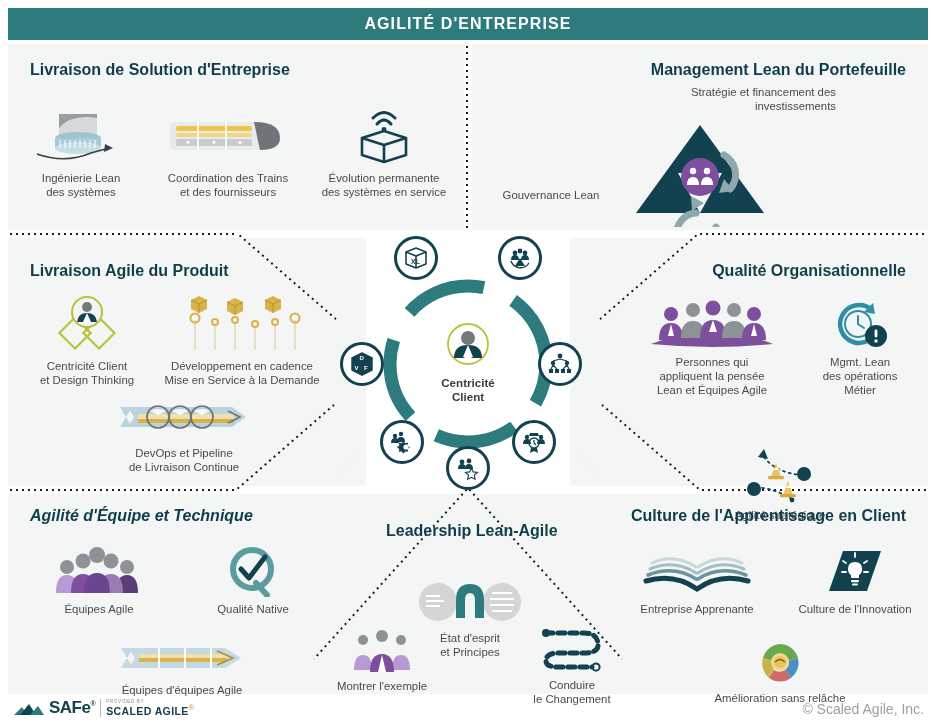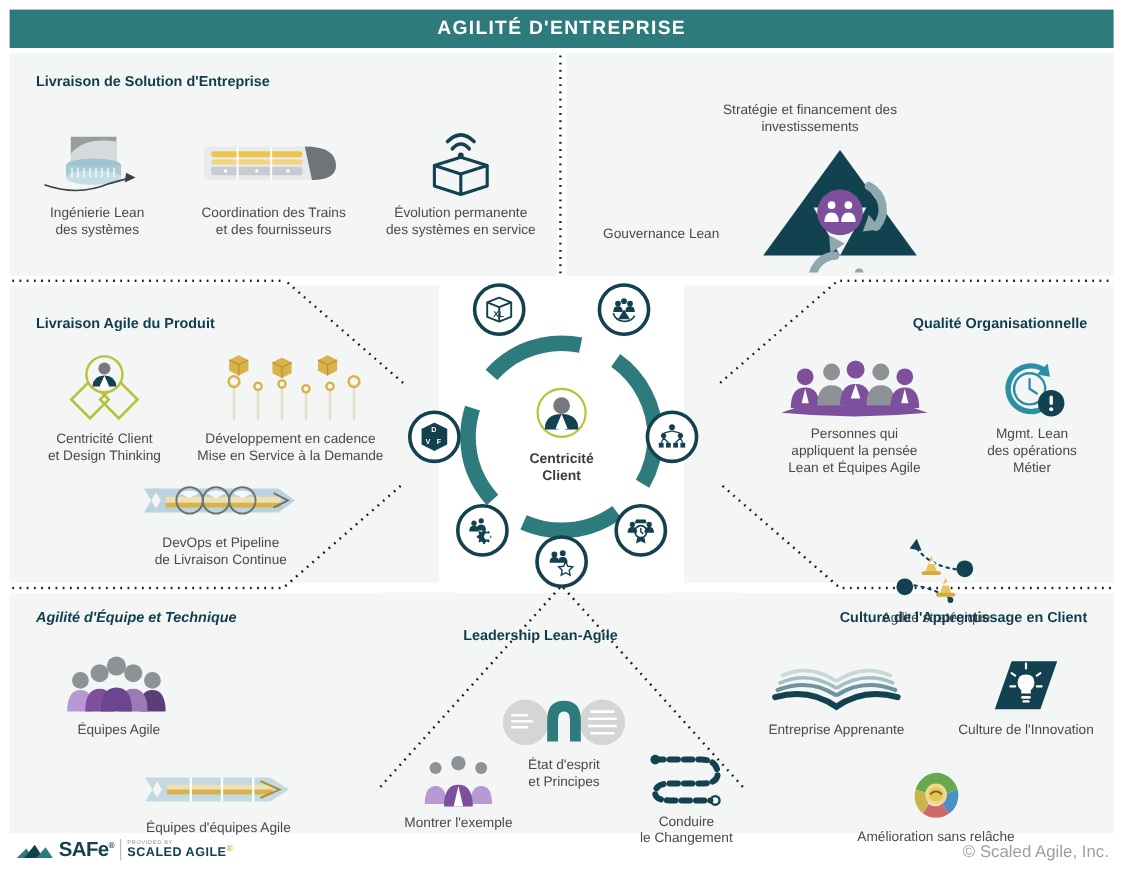--- a/index.html
+++ b/index.html
@@ -31,21 +31,21 @@
   }
 
   
   .panel{
     position:absolute;
     background:#f4f5f5;
   }
   .panel-title{
     position:absolute;
     color:#0f3d4c;
-    font-size:12px;
+    font-size:16px;
     font-weight:bold;
     white-space:nowrap;
   }
   .panel-title.right{ text-align:right; }
 
   
   .item{
     position:absolute;
     text-align:center;
     color:#4a4a4a;
@@ -232,22 +232,23 @@
           <path d="M10 34 L32 27 L54 34 L32 41 Z"></path>
           <path d="M10 34 V51 L32 58 L54 51 V34"></path>
           <path d="M32 41 V58"></path>
         </g>
       </svg>
     </div>
     <span class="cap">Évolution permanente</span>
     <span class="cap">des systèmes en service</span>
   </div>
 
-
-  <div class="item" style="left:560px;top:85px;width:230px;">
+  <div class="panel-title right" style="left:560px;top:61px;width:346px;">Management Lean du Portefeuille</div>
+
+  <div class="item" style="left:606px;top:85px;width:230px;text-align:right;">
     <span class="cap">Stratégie et financement des</span>
     <span class="cap">investissements</span>
   </div>
 
   <svg style="position:absolute;left:620px;top:117px;width:160px;height:110px;" viewBox="0 0 160 110">
     <path d="M80 8 L144 96 H16 Z" fill="#12414f"></path>
     <path d="M80 96 L58 56 H102 Z" fill="#f4f5f5"></path>
     <g fill="none" stroke="#8fa8ad" stroke-width="7" stroke-linecap="round">
       <path d="M104 38 A22 22 0 0 1 110 72"></path>
       <path d="M76 96 A20 20 0 1 0 96 110"></path>
@@ -436,20 +437,30 @@
           <circle cx="60" cy="16" r="7.5" fill="#8e9296"></circle>
             <path d="M48 48 q0 -19 12 -19 q12 0 12 19 z" fill="#9b7ab8"></path>
           <circle cx="46" cy="10" r="8" fill="#8e9296"></circle>
             <path d="M33 48 q0 -20 13 -20 q13 0 13 20 z" fill="#6b4590"></path>
         </g>
       </svg>
     </div>
     <span class="cap">Équipes Agile</span>
   </div>
 
+  <div class="item" style="left:188px;top:545px;width:130px;">
+    <div class="icon-box" style="height:52px;">
+      <svg width="60" height="52" viewBox="0 0 60 52">
+        <circle cx="29" cy="24" r="19" fill="none" stroke="#5a9ca0" stroke-width="6"></circle>
+        <path d="M33 38 L44 50" stroke="#5a9ca0" stroke-width="6" stroke-linecap="round"></path>
+        <path d="M18 24 L26 33 L42 12" fill="none" stroke="#12414f" stroke-width="5" stroke-linecap="round" stroke-linejoin="round"></path>
+      </svg>
+    </div>
+    <span class="cap">Qualité Native</span>
+  </div>
 
   <div class="item" style="left:92px;top:640px;width:180px;">
     <div class="icon-box" style="height:38px;">
       <svg width="130" height="38" viewBox="0 0 130 38">
         <path d="M4 8 L16 8 L10 18 L16 28 L4 28 L10 18 Z" fill="#c4d9e1"></path>
         <path d="M12 8 H108 L124 18 L108 28 H12 L18 18 Z" fill="#c4d9e1"></path>
         <rect x="22" y="14" width="88" height="4" fill="#efe0b0"></rect>
         <rect x="22" y="18" width="88" height="4" fill="#d9b24a"></rect>
         <path d="M100 11 l16 7 l-16 7" fill="none" stroke="#b58c2f" stroke-width="1.6"></path>
         <g stroke="#ffffff" stroke-width="2">

